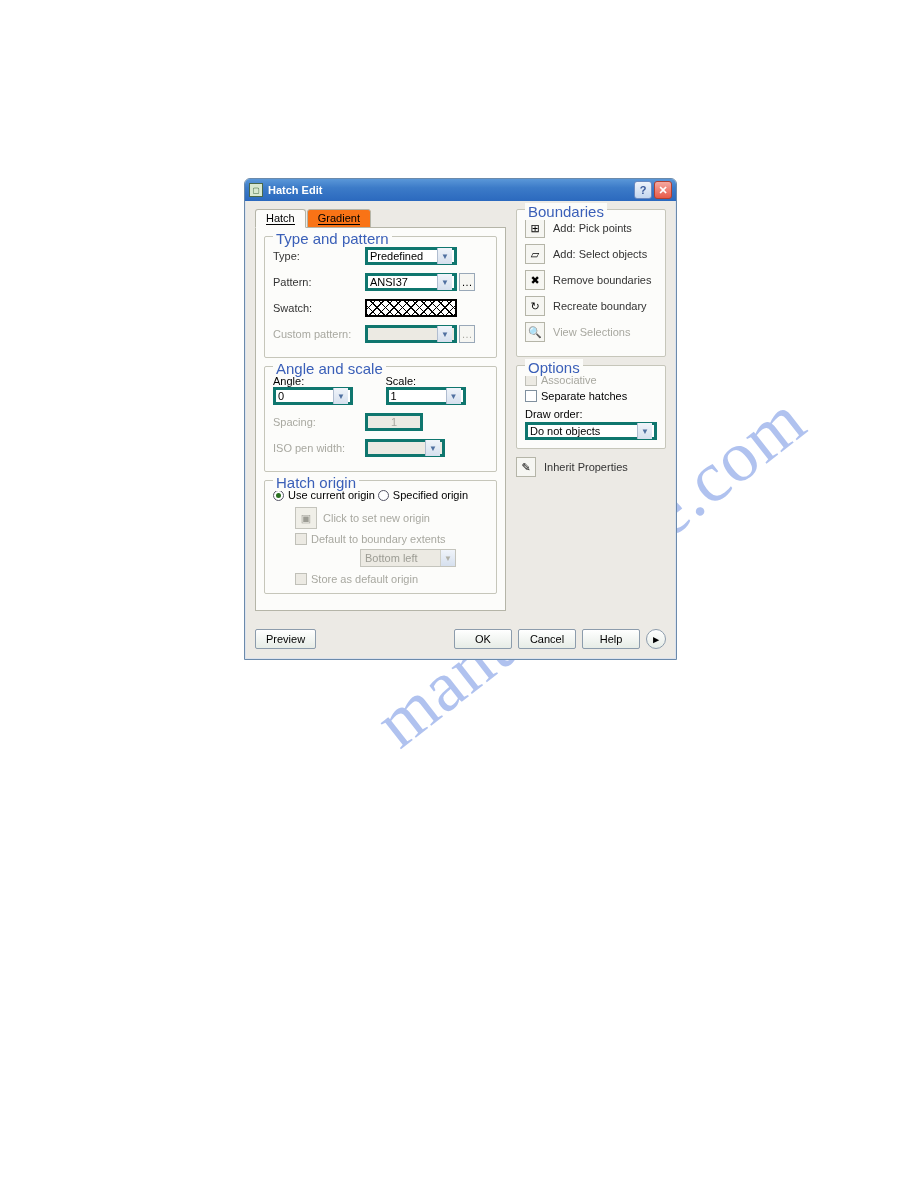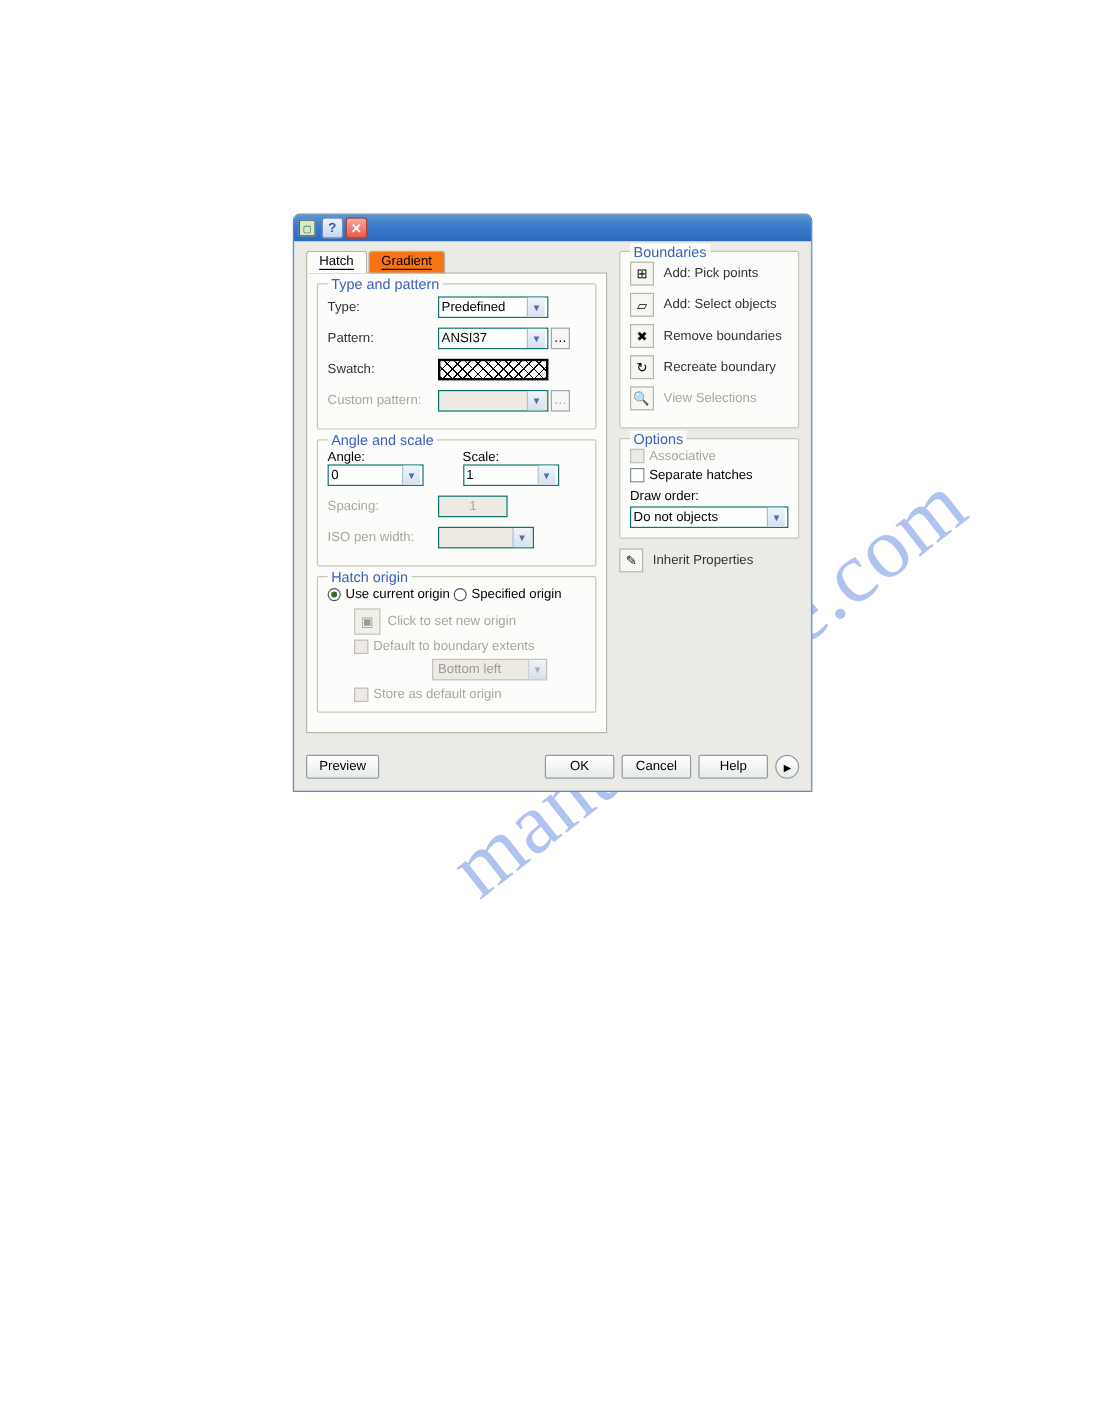--- a/index.html
+++ b/index.html
@@ -96,28 +96,28 @@
     position: relative;
     background: #fcfcfa;
   }
   .group-title {
     position: absolute;
     top: -7px;
     left: 8px;
     background: #fcfcfa;
     color: #3a5fb8;
     padding: 0 3px;
-    font-size: 12px;
+    font-size: 15px;
   }
   .row { display: flex; align-items: center; min-height: 22px; margin-bottom: 4px; }
   .row-label { width: 92px; color: #333; }
   .disabled, .disabled .row-label, .disabled label { color: #a8a8a0 !important; }
   .select, .input {
     height: 18px;
-    border: 1px solid #0f766e;
+    border: 3px solid #0f766e;
     background: #fff;
     font-family: inherit;
     font-size: 11px;
     padding: 0 2px;
     text-align: center;
   }
   .select { display: flex; align-items: center; justify-content: space-between; }
   .select.disabled, .input.disabled { background: #eceae3; color: #9c9c94;}
   .drop-icon {
     width: 15px; height: 16px;
@@ -177,20 +177,21 @@
   }
 </style>
 </head>
 <body>
 
 <div class="watermark">manualshive.com</div>
 
 <div class="dialog">
   <div class="titlebar">
     <div class="titlebar-icon">▢</div>
+    <div class="titlebar-title">Hatch Edit</div>
     <div class="titlebar-btns">
       <div class="titlebar-btn help-btn">?</div>
       <div class="titlebar-btn close-btn">✕</div>
     </div>
   </div>
 
   <div class="body">
     <div class="left-col">
       <div class="tabs">
         <div class="tab active"><span>Hatch</span></div>

